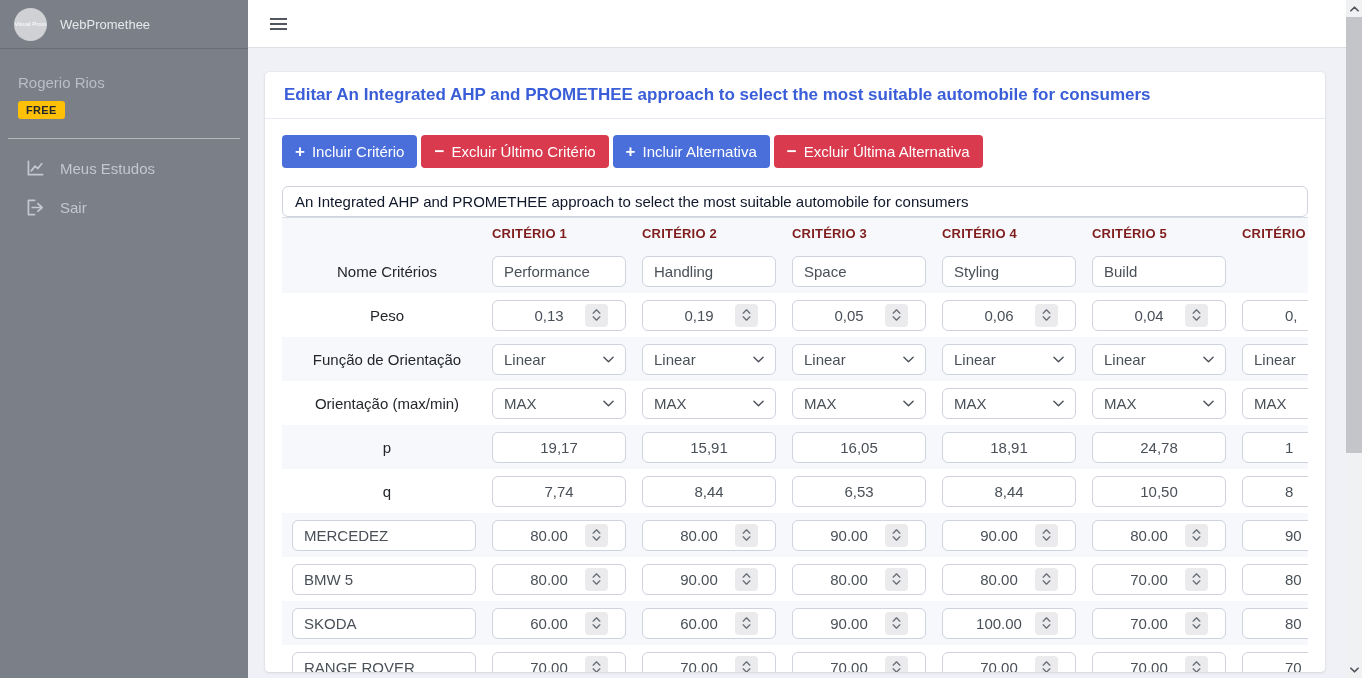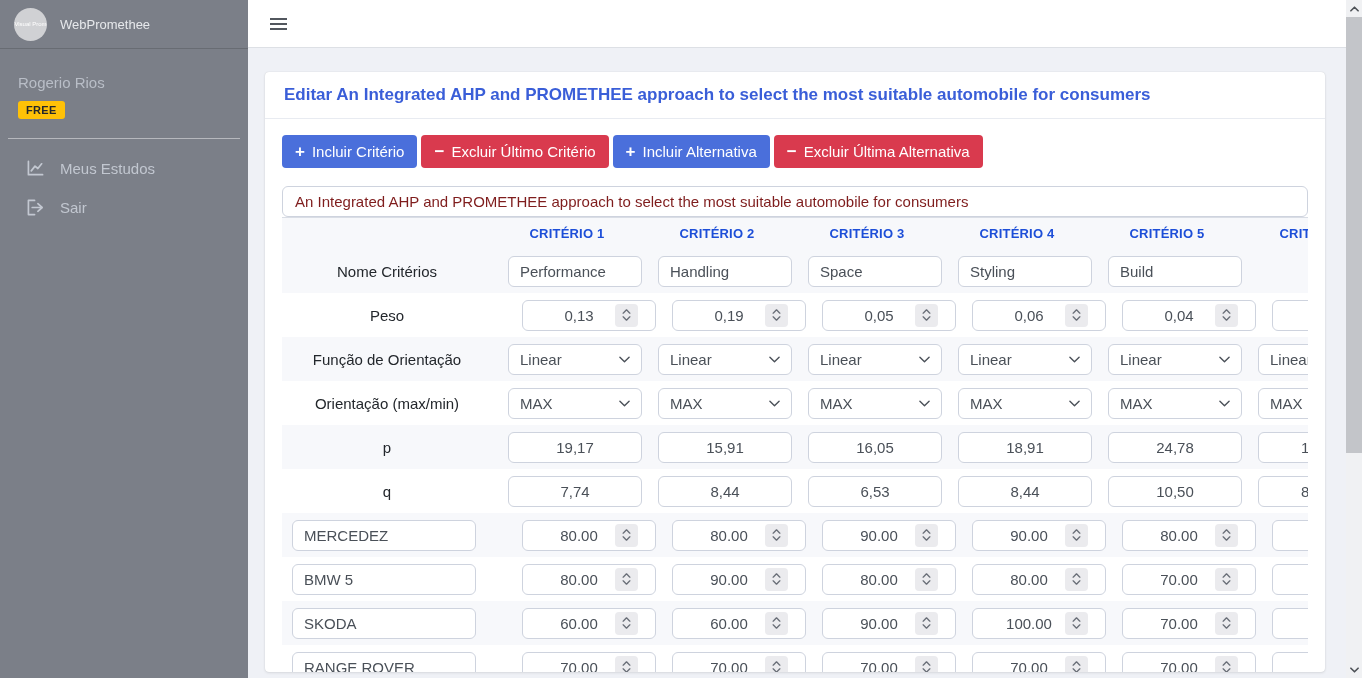--- a/index.html
+++ b/index.html
@@ -38,31 +38,31 @@
   .card-body { padding:16px 17px; }
 
   .btn-row { display:flex; gap:4px; }
   .btn { border:none; color:#fff; font-size:15px; font-family:inherit; padding:0 13px; height:33px;
          border-radius:4px; display:flex; align-items:center; gap:7px; cursor:pointer; white-space:nowrap; }
   .btn .sign { font-size:17px; font-weight:bold; line-height:1; }
   .btn-primary { background:#4a6fdb; }
   .btn-danger  { background:#d93a4e; }
 
   .study-input { margin-top:18px; width:100%; height:31px; border:1px solid #ced3de; border-radius:6px;
-                 padding:0 12px; font-size:15px; color:#7f1d1d; font-family:inherit; display:block; }
+                 padding:0 12px; font-size:15px; color:#0f172a; font-family:inherit; display:block; }
 
   
   .gridtable { border-top:1px solid #d9dde5; overflow:hidden; width:100%; }
   .trow { display:flex; width:1110px; height:44px; align-items:center; }
   .trow.head { height:31px; }
   .trow.striped { background:#f7f8fb; }
   .tlabel { flex:0 0 210px; width:210px; text-align:center; font-size:15px; color:#23272c; }
   .altlabel { flex:0 0 210px; width:210px; display:flex; align-items:center; }
-  .tcell { flex:0 0 150px; width:150px; display:flex; justify-content:flex-end; position:relative; }
-  .thead-cell { flex:0 0 150px; width:150px; text-align:center; color:#1d4ed8; font-weight:bold;
+  .tcell { flex:0 0 150px; width:150px; display:flex; justify-content:flex-start; position:relative; }
+  .thead-cell { flex:0 0 150px; width:150px; color:#7f1d1d; font-weight:bold;
                 font-size:13px; letter-spacing:.2px; }
   .thead-empty { flex:0 0 210px; width:210px; }
 
   .inp { width:134px; height:31px; border:1px solid #ced3de; border-radius:6px; font-size:15px;
          color:#4a5058; font-family:inherit; background:#fff; text-align:center; padding:0 8px; }
   .text-inp { text-align:left; padding:0 11px; }
   .name-inp { width:184px; text-align:left; padding:0 11px; margin-left:10px; }
 
   .numwrap { position:relative; width:120px; }
   .numwrap .inp { width:134px; padding:0 28px 0 8px; }

